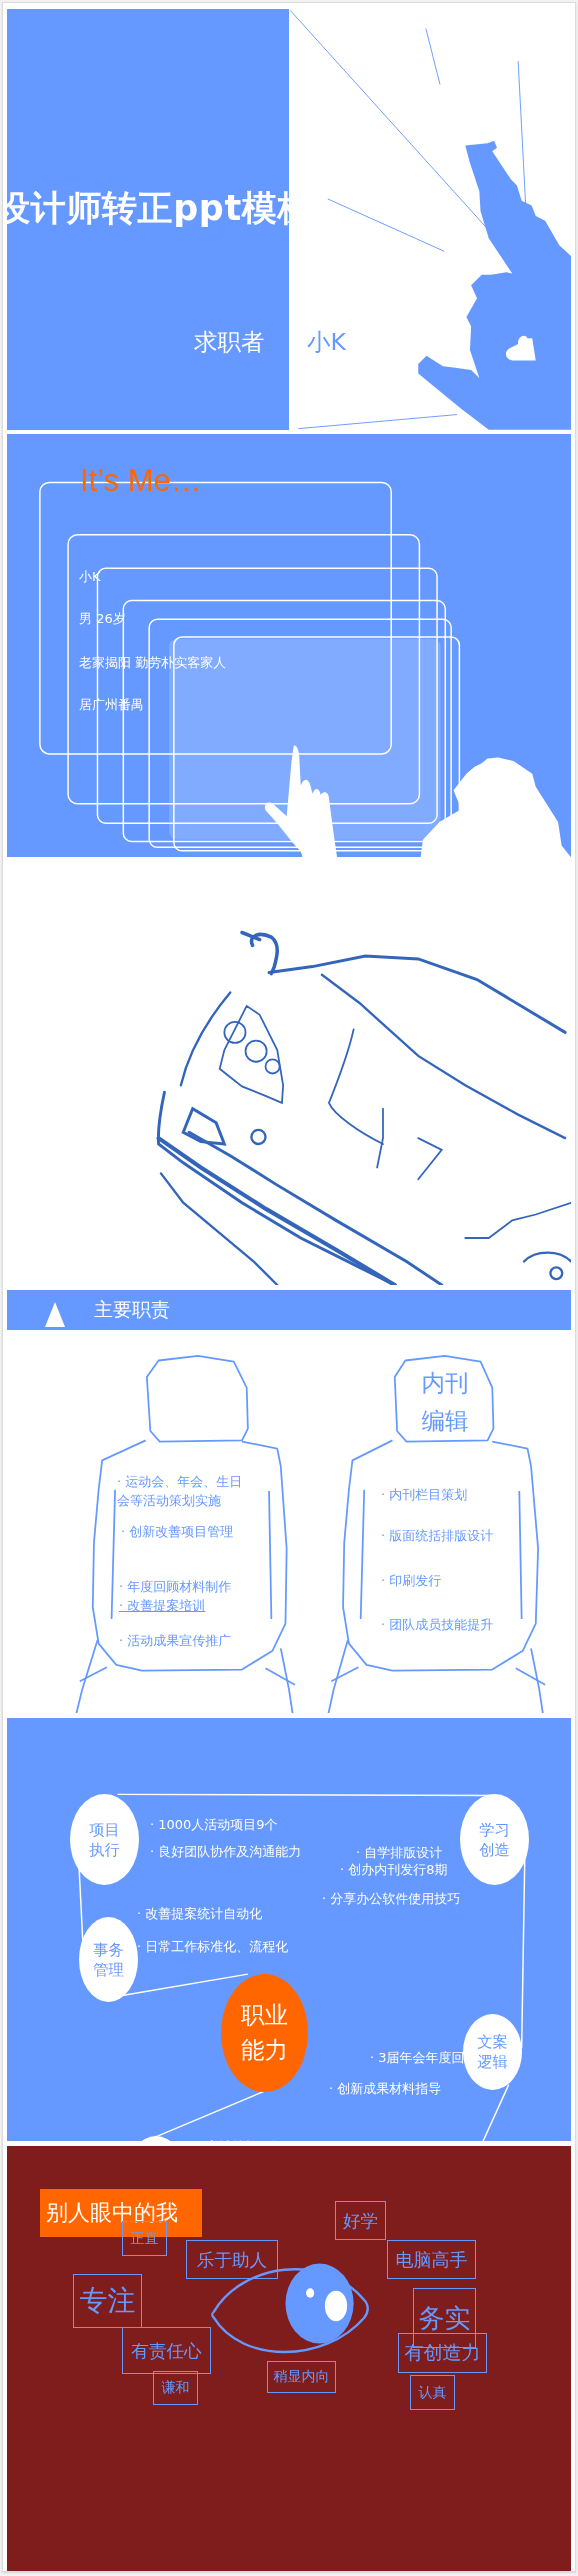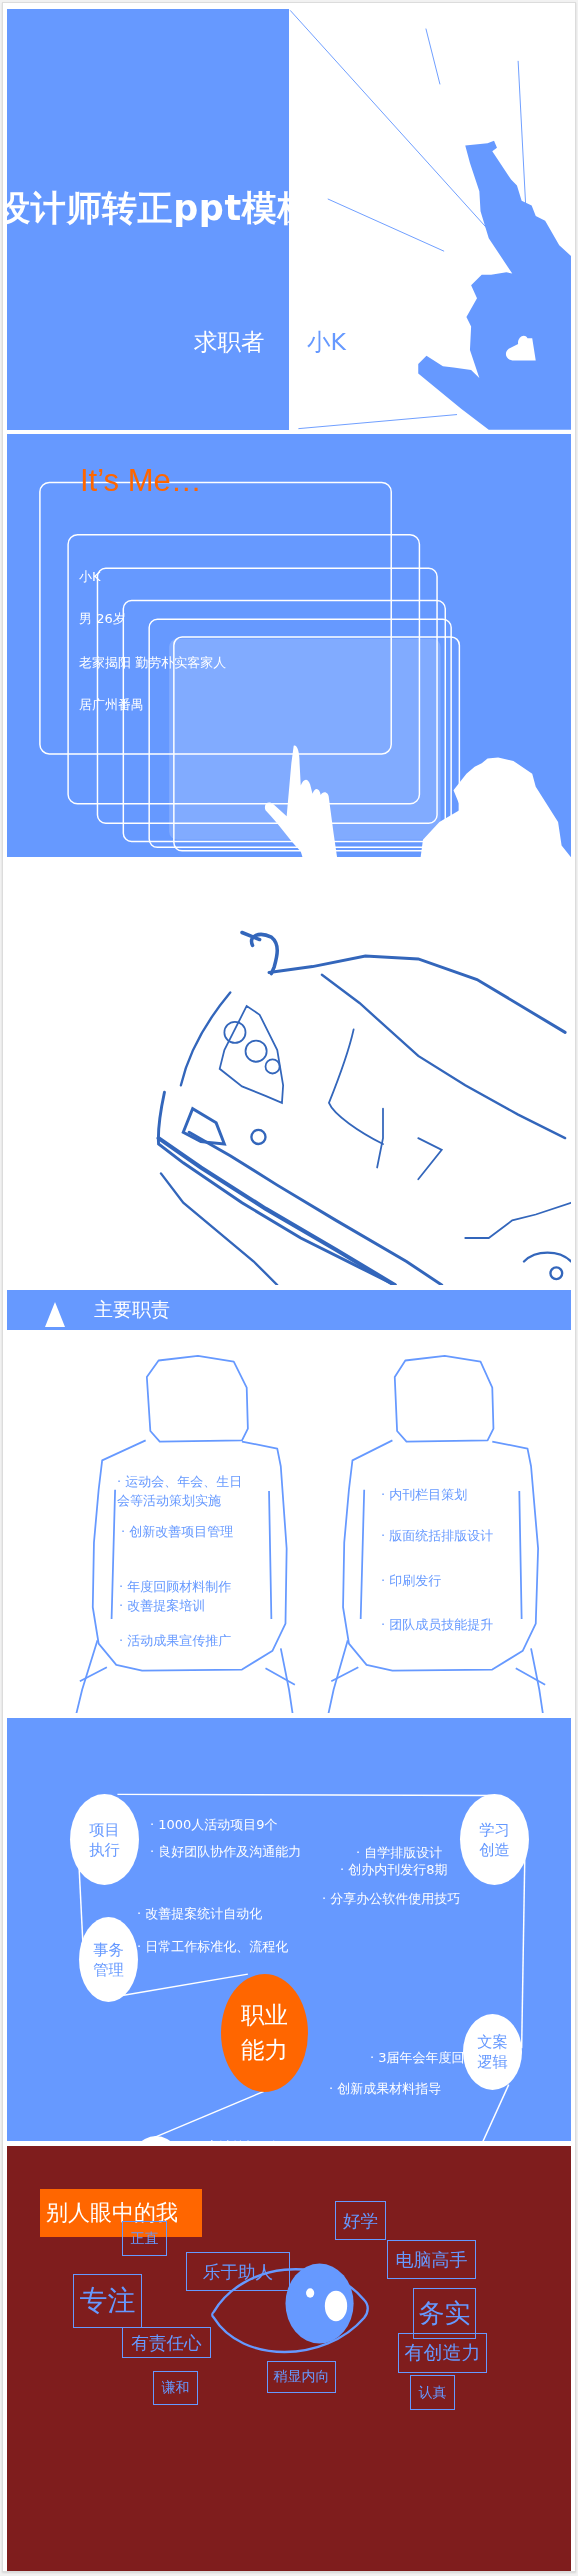--- a/index.html
+++ b/index.html
@@ -131,25 +131,29 @@
       <path d="M184 340 L178 560 M446 342 L450 560"></path>
 
       <path d="M660 148 L678 120 L745 112 L806 122 L826 166 L828 236 L818 256 L680 258 L664 240 Z"></path>
       <path d="M656 256 L588 290 L582 340 L574 430 L572 540 L582 602 L612 638 L656 648 L826 646 L878 614 L900 568 L904 440 L892 300 L886 270 L826 258"></path>
       <path d="M580 596 L556 680 L540 754 L548 788 L580 806 L884 804 L918 782 L918 760 L906 680 L892 610"></path>
       <path d="M552 666 L598 642 M866 644 L916 672"></path>
       <path d="M550 792 L558 850 L580 888 L576 838 L896 832 L888 880 L916 882 L926 810"></path>
       <path d="M608 340 L602 560 M872 342 L876 560"></path>
     </g>
   </svg>
+  <div class="seat-title" style="left:397px; top:74px;">
+    <div>内刊</div>
+    <div>编辑</div>
+  </div>
   <div class="duty" style="left:110px; top:183px;">· 运动会、年会、生日</div>
   <div class="duty" style="left:110px; top:202px;">  会等活动策划实施</div>
   <div class="duty" style="left:114px; top:233px;">· 创新改善项目管理</div>
   <div class="duty" style="left:112px; top:270px;margin-top:18px;">· 年度回顾材料制作</div>
-  <div class="duty" style="left:112px; top:307px;">· 改善提案培训</div>
+  <div class="duty" style="left:112px; top:307px;text-decoration:underline;">· 改善提案培训</div>
   <div class="duty" style="left:112px; top:342px;">· 活动成果宣传推广</div>
   <div class="duty" style="left:374px; top:196px;">· 内刊栏目策划</div>
   <div class="duty" style="left:374px; top:237px;">· 版面统括排版设计</div>
   <div class="duty" style="left:374px; top:282px;">· 印刷发行</div>
   <div class="duty" style="left:374px; top:326px;">· 团队成员技能提升</div>
 </section>
 
 <section class="slide" id="s5">
   <svg width="564" height="423" viewBox="0 0 960 720">
     <g stroke="#fff" stroke-width="2.5" fill="none">
@@ -212,23 +216,23 @@
 <section class="slide" id="s6">
   <div class="heading">别人眼中的我</div>
   <svg width="564" height="425" viewBox="0 0 960 723">
     <path d="M352 282 C400 200 540 180 608 262 C616 270 616 282 608 292 C540 370 400 370 352 292 C348 288 348 286 352 282 Z" fill="none" stroke="#6699FF" stroke-width="4"></path>
     <ellipse cx="532" cy="268" rx="58" ry="68" fill="#6699FF"></ellipse>
     <ellipse cx="516" cy="250" rx="7" ry="8" fill="#fff"></ellipse>
     <ellipse cx="560" cy="272" rx="19" ry="26" fill="#fff"></ellipse>
   </svg>
   <div class="tag" style="left:328px; top:55px; width:51px; height:39px; font-size:17.6px;">好学</div>
   <div class="tag" style="left:115px; top:75px; width:45px; height:35px; font-size:14px;">正直</div>
-  <div class="tag" style="left:179px; top:94px; width:104px; height:39px; font-size:17.6px;margin-top:12px;">乐于助人</div>
+  <div class="tag" style="left:179px; top:94px; width:92px; height:39px; font-size:17.6px;">乐于助人</div>
   <div class="tag" style="left:380px; top:94px; width:89px; height:39px; font-size:18px;">电脑高手</div>
   <div class="tag" style="left:66px; top:128px; width:69px; height:54px; font-size:28px;">专注</div>
-  <div class="tag" style="left:406px; top:142px; width:63px; height:51px; font-size:26px;">务实</div>
-  <div class="tag" style="left:115px; top:181px; width:89px; height:31px; font-size:17.6px;">有责任心</div>
+  <div class="tag" style="left:406px; top:142px; width:63px; height:60px; font-size:26px;">务实</div>
+  <div class="tag" style="left:115px; top:181px; width:89px; height:47px; font-size:17.6px;">有责任心</div>
   <div class="tag" style="left:391px; top:187px; width:89px; height:40px; font-size:19px;">有创造力</div>
   <div class="tag" style="left:260px; top:215px; width:69px; height:32px; font-size:14px;">稍显内向</div>
   <div class="tag" style="left:146px; top:225px; width:45px; height:34px; font-size:14px;">谦和</div>
   <div class="tag" style="left:403px; top:229px; width:45px; height:35px; font-size:14px;">认真</div>
 </section>
 
 
 </body></html>

